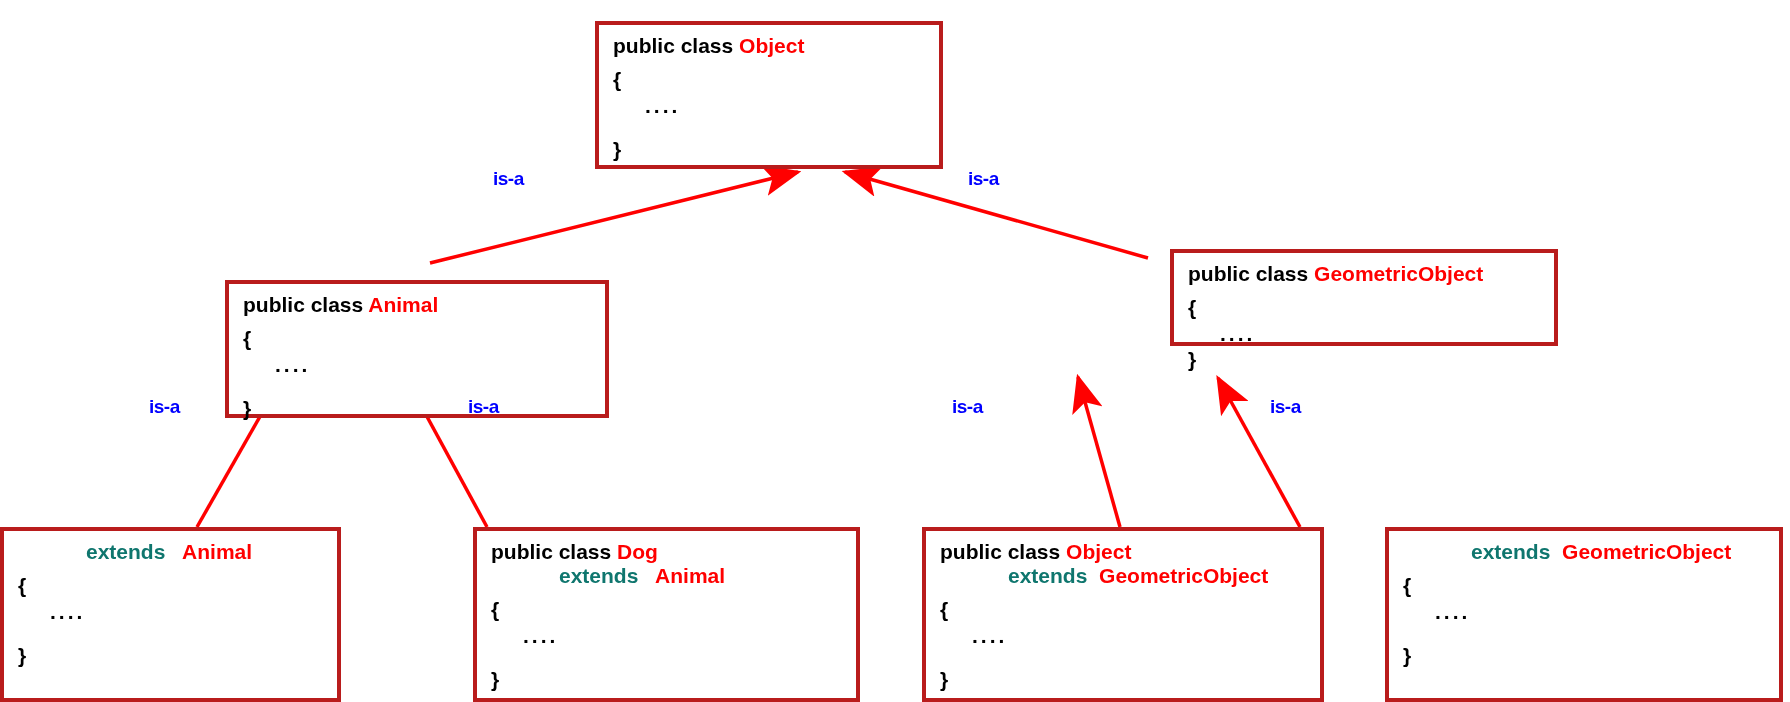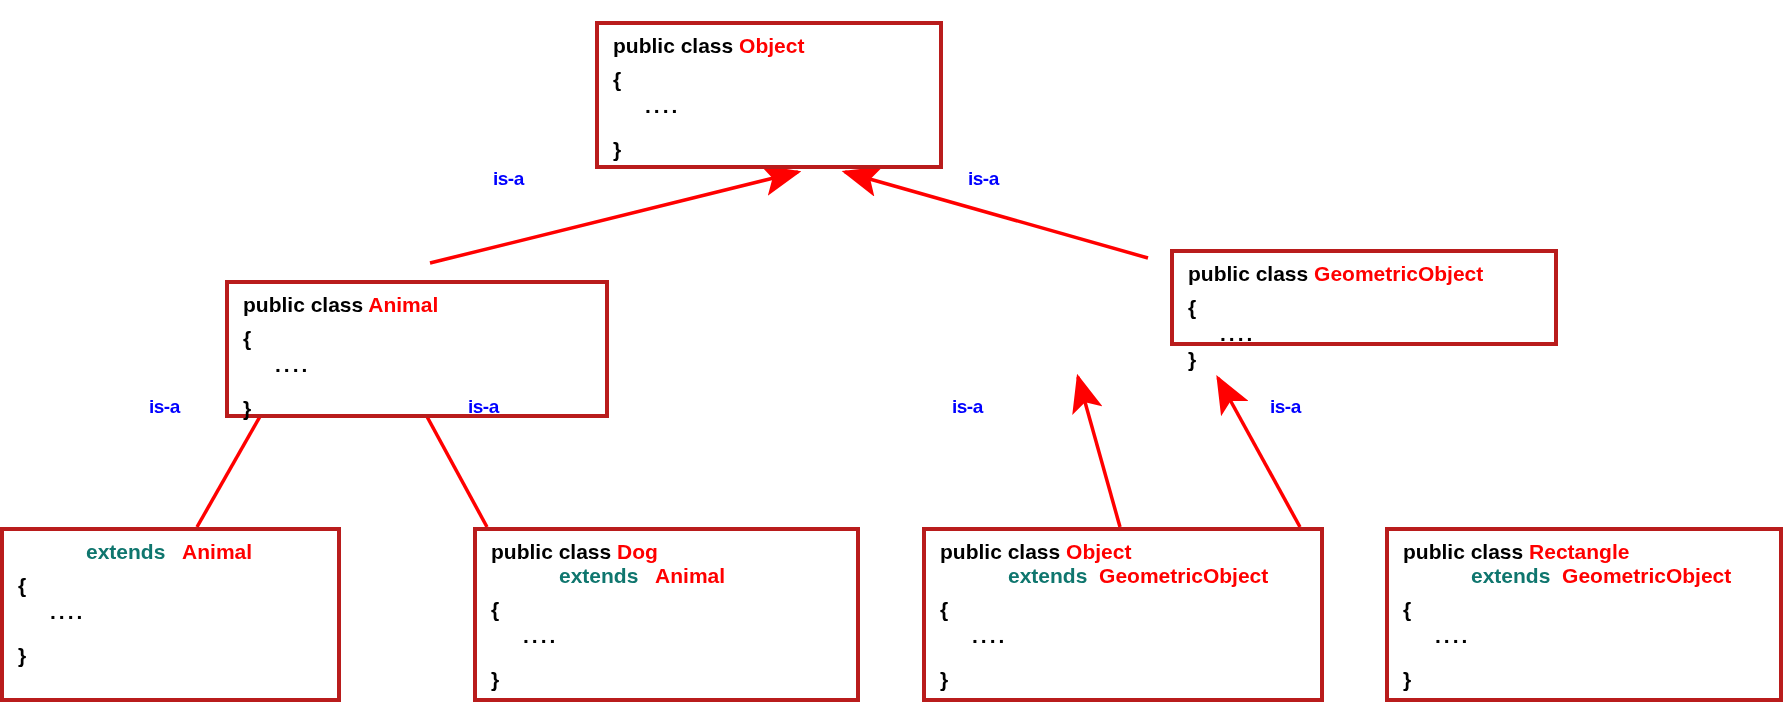--- a/index.html
+++ b/index.html
@@ -133,21 +133,20 @@
 
   <div class="class-box" style="left:922px; top:527px; width:402px; height:175px;">
     <div class="code-line sig"><span class="kw-class">public class </span><span class="kw-name">Object</span></div>
     <div class="extends-line"><span class="kw-extends">extends</span><span class="kw-super">&nbsp; </span><span class="kw-super">GeometricObject</span></div>
     <div class="code-line brace-open">{</div>
     <div class="code-line dots">....</div>
     <div class="code-line brace-close">}</div>
   </div>
 
   <div class="class-box" style="left:1385px; top:527px; width:398px; height:175px;">
-    <div class="code-line sig"><span class="kw-class">public class </span><span class="kw-name">Rectangle</span></div>
     <div class="extends-line"><span class="kw-extends">extends</span><span class="kw-super">&nbsp; </span><span class="kw-super">GeometricObject</span></div>
     <div class="code-line brace-open">{</div>
     <div class="code-line dots">....</div>
     <div class="code-line brace-close">}</div>
   </div>
 
   <div class="isa-label" style="left:493px; top:168px;">is-a</div>
   <div class="isa-label" style="left:968px; top:168px;">is-a</div>
   <div class="isa-label" style="left:149px; top:396px;">is-a</div>
   <div class="isa-label" style="left:468px; top:396px;">is-a</div>

